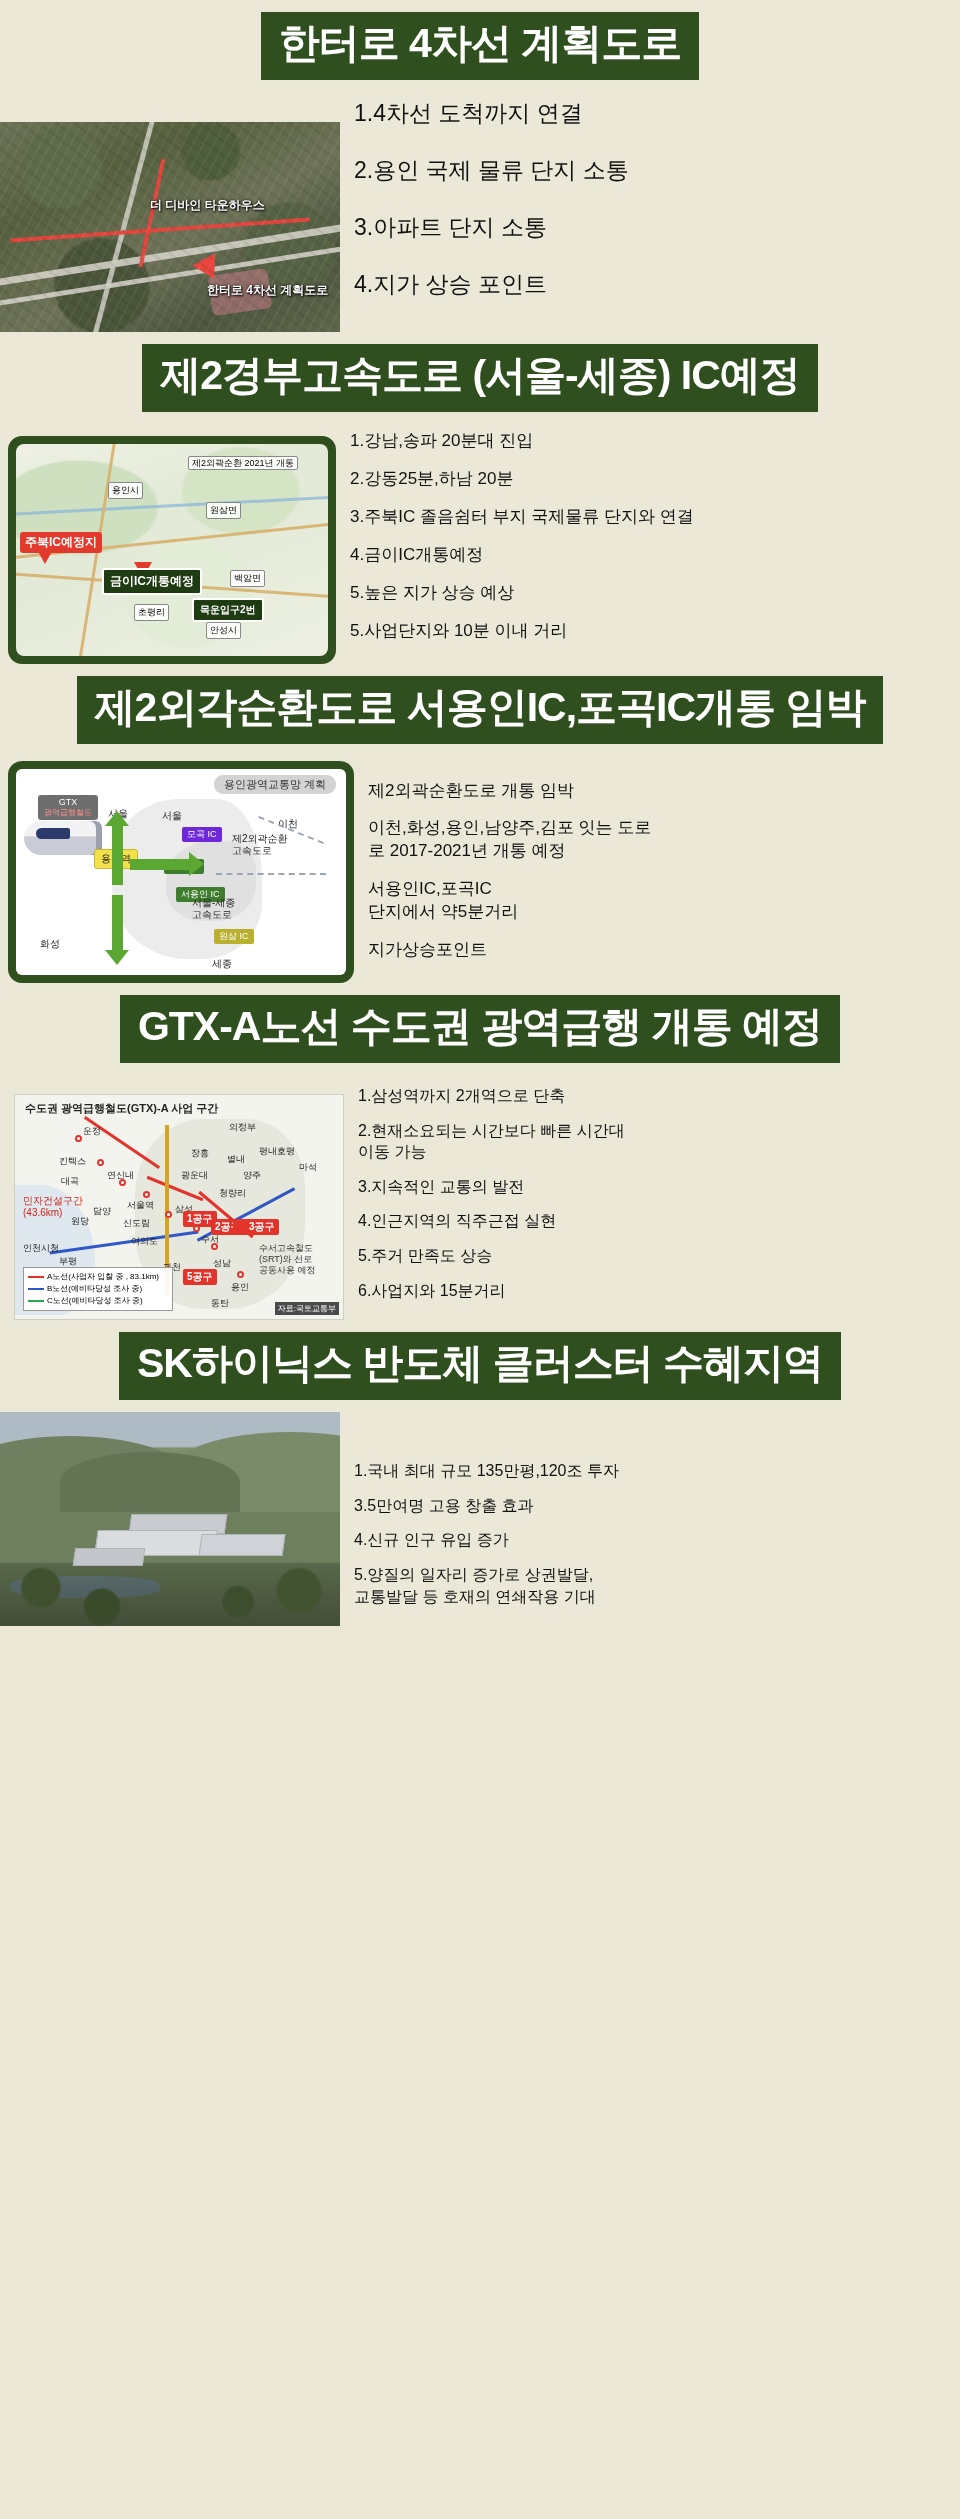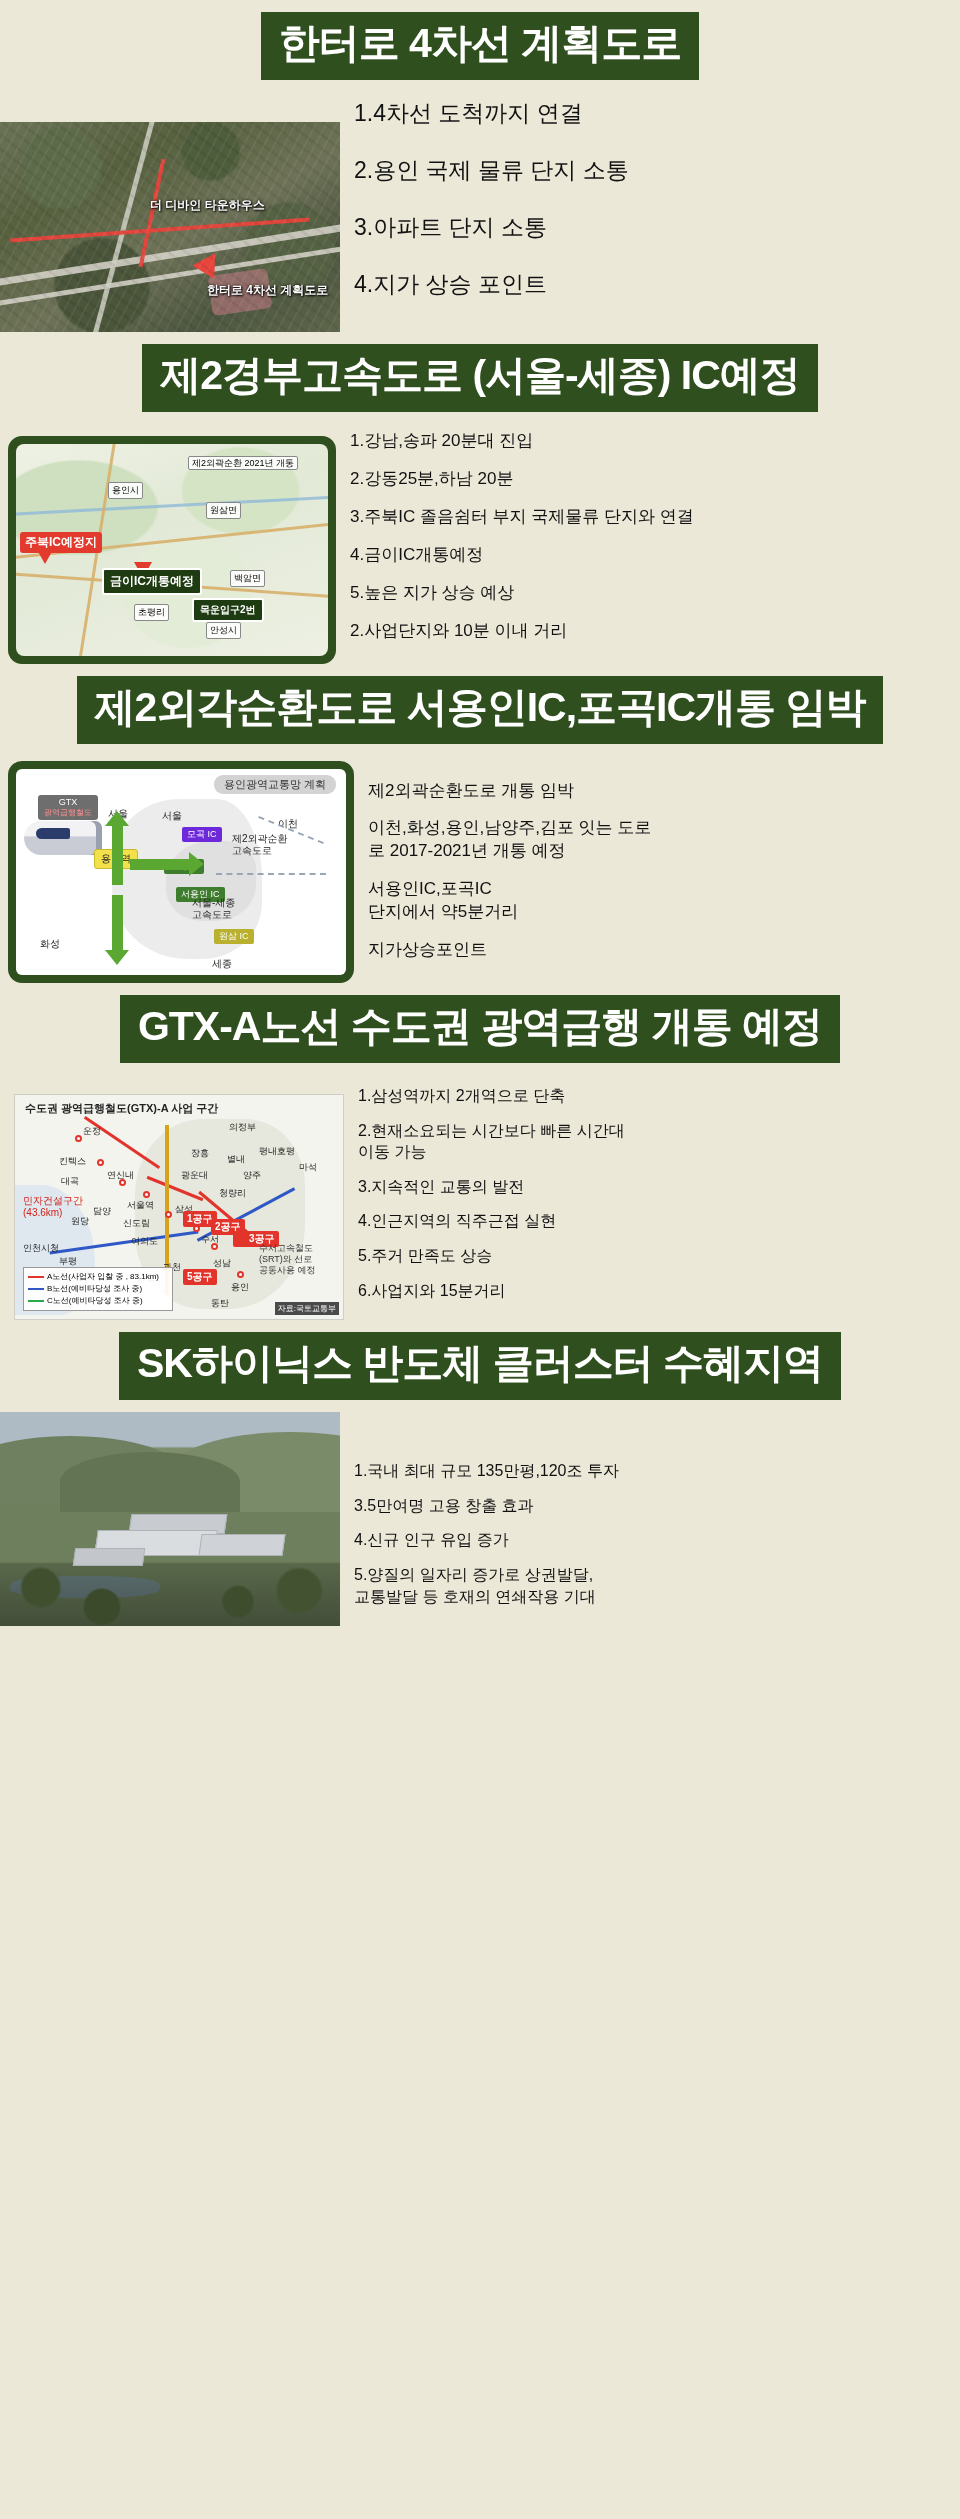--- a/index.html
+++ b/index.html
@@ -358,21 +358,21 @@
           <div class="darkbox" style="left:86px; top:124px;">금이IC개통예정</div>
           <div class="darkbox" style="left:176px; top:154px; font-size:10px;">목운입구2번</div>
         </div>
       </div>
       <div class="bullets mid">
         <div>1.강남,송파 20분대 진입</div>
         <div>2.강동25분,하남 20분</div>
         <div>3.주북IC 졸음쉼터 부지 국제물류 단지와 연결</div>
         <div>4.금이IC개통예정</div>
         <div>5.높은 지가 상승 예상</div>
-        <div>2.사업단지와 10분 이내 거리</div>
+        <div>5.사업단지와 10분 이내 거리</div>
       </div>
     </div>
   </div>
 
   <div class="section">
     <div class="heading-wrap h-gap-top">
       <div class="heading">제2외각순환도로 서용인IC,포곡IC개통 임박</div>
     </div>
     <div class="row">
       <div class="media framed" style="margin-left:8px;">
@@ -469,21 +469,21 @@
           <div class="t" style="left:148px; top:166px;">과천</div>
           <div class="t" style="left:122px; top:176px;">금정</div>
           <div class="t" style="left:8px; top:148px; line-height:1.15;">인천시청</div>
           <div class="t" style="left:44px; top:160px;">부평</div>
           <div class="t" style="left:56px; top:120px;">원당</div>
 
           <div class="redlabel" style="left:8px; top:100px; white-space:pre-line; line-height:1.2;">민자건설구간
 (43.6km)</div>
           <div class="zone" style="left:168px; top:116px;">1공구</div>
           <div class="zone" style="left:196px; top:124px;">2공구</div>
-          <div class="zone" style="left:218px; top:136px;padding-left:16px;">3공구</div>
+          <div class="zone" style="left:218px; top:124px;padding-left:16px;">3공구</div>
           <div class="zone" style="left:168px; top:174px;">5공구</div>
           <div class="t" style="left:244px; top:148px; white-space:pre-line; line-height:1.2; color:#333;">수서고속철도
 (SRT)와 선로
 공동사용 예정</div>
           <div class="greybox" style="right:4px; bottom:4px;">자료:국토교통부</div>
 
           <div class="legend">
             <div><i style="background:#e2342b;"></i><span>A노선(사업자 입찰 중 , 83.1km)</span></div>
             <div><i style="background:#2f58c7;"></i><span>B노선(예비타당성 조사 중)</span></div>
             <div><i style="background:#2aa84f;"></i><span>C노선(예비타당성 조사 중)</span></div>

